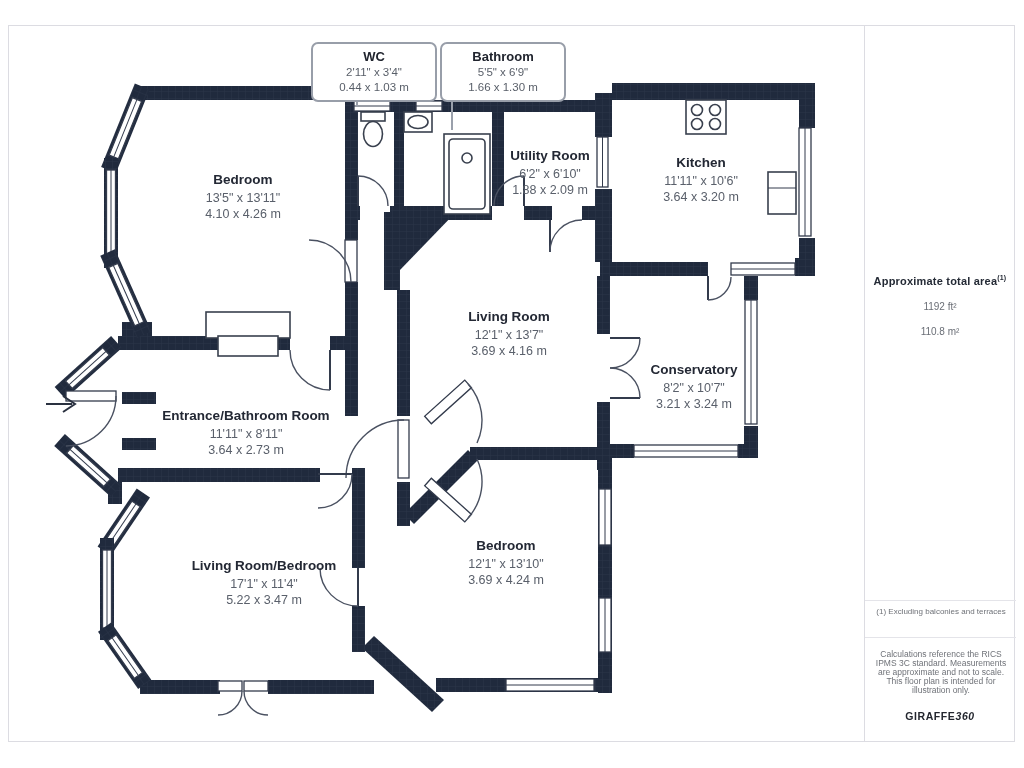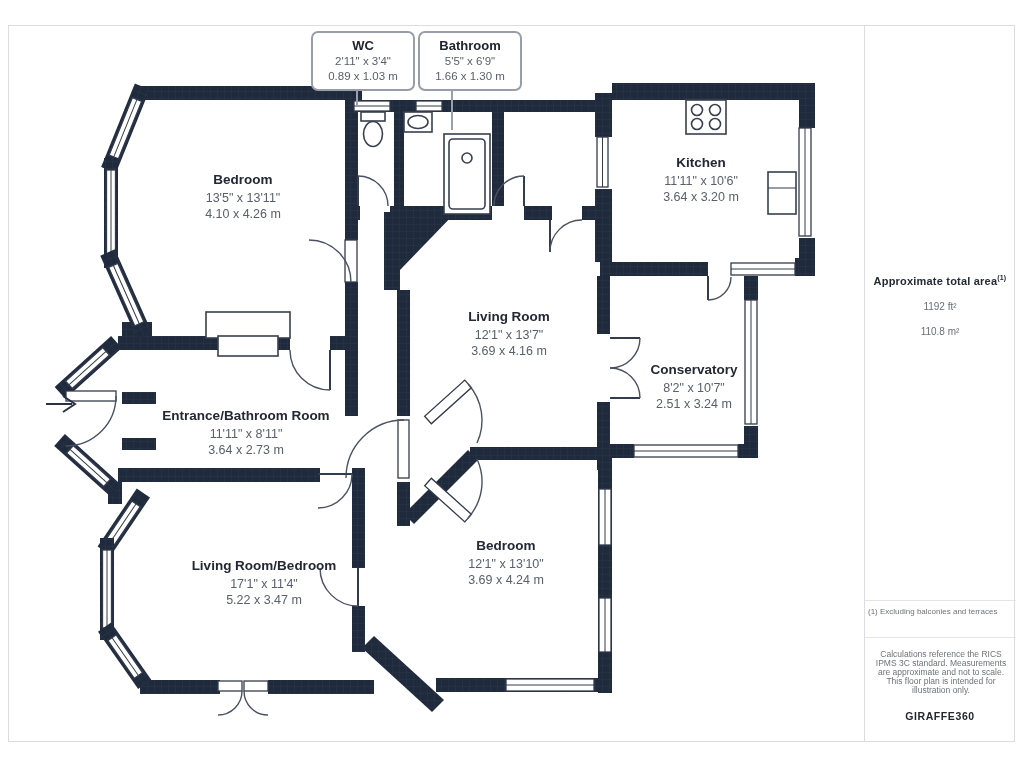--- a/index.html
+++ b/index.html
@@ -9,32 +9,32 @@
          border:1px solid #dcdce2;box-sizing:border-box;}
   .sidebar-divider{position:absolute;left:864px;top:25px;width:1px;height:717px;background:#dcdce2;}
   .plan-svg{position:absolute;left:0;top:0;width:1024px;height:768px;}
 
   
   .area-block{position:absolute;left:865px;top:274px;width:150px;text-align:center;}
   .area-title{font-size:11px;font-weight:700;color:#242a35;letter-spacing:.2px;}
   .area-title sup{font-size:7px;}
   .area-val{font-size:10px;color:#6a6e76;margin-top:14px;}
   .hr-line{position:absolute;left:865px;width:151px;height:1px;background:#e4e4e9;}
-  .footnote{position:absolute;left:868px;top:607px;width:146px;
+  .footnote{position:absolute;left:868px;top:607px;width:146px;text-align:center;
             font-size:8px;color:#6f7278;}
   .disclaimer{position:absolute;left:872px;top:650px;width:138px;text-align:center;
               font-size:8.5px;line-height:9px;color:#6f7278;}
   .brand{position:absolute;left:865px;top:710px;width:150px;text-align:center;
          font-size:10.5px;color:#23262e;letter-spacing:.6px;font-weight:600;}
-  .brand .b360{font-weight:800;}
+  .brand .b360{font-weight:800;font-style:italic;}
 
   
   .callouts{position:absolute;left:311px;top:31px;display:flex;gap:3px;}
   .callout{background:#fff;border:2px solid #989ea9;border-radius:7px;
-           padding:5px 13px 6px;text-align:center;min-width:74px;}
+           padding:5px 24px 6px;text-align:center;min-width:74px;margin-top:11px;}
   .callout-title{font-size:13px;font-weight:700;color:#20242e;}
   .callout-dim{font-size:11.5px;color:#595f69;margin-top:1px;white-space:nowrap;line-height:14px;}
 
   
   .room-label{position:absolute;text-align:center;transform:translateX(-50%);white-space:nowrap;}
   .room-name{font-size:13.5px;font-weight:700;color:#232834;margin-bottom:3px;}
   .room-dim{font-size:12.5px;color:#5a606b;line-height:16px;}
 
   
   .wall{fill:url(#wallPat);}
@@ -245,48 +245,53 @@
     <g>
       <line class="leader" x1="357" y1="90" x2="357" y2="106"></line>
       <line class="leader" x1="452" y1="90" x2="452" y2="130"></line>
     </g>
   </svg>
 
   <div class="callouts">
     <div class="callout">
       <div class="callout-title">WC</div>
       <div class="callout-dim">2'11" x 3'4"</div>
-      <div class="callout-dim">0.89 x 1.03 m</div>
+      <div class="callout-dim">0.44 x 1.03 m</div>
     </div>
     <div class="callout">
       <div class="callout-title">Bathroom</div>
       <div class="callout-dim">5'5" x 6'9"</div>
       <div class="callout-dim">1.66 x 1.30 m</div>
     </div>
   </div>
 
   <div class="room-label" style="left:243px;top:172px">
     <div class="room-name">Bedroom</div>
     <div class="room-dim">13'5" x 13'11"</div>
     <div class="room-dim">4.10 x 4.26 m</div>
   </div>
+  <div class="room-label" style="left:550px;top:148px">
+    <div class="room-name">Utility Room</div>
+    <div class="room-dim">6'2" x 6'10"</div>
+    <div class="room-dim">1.88 x 2.09 m</div>
+  </div>
   <div class="room-label" style="left:701px;top:155px">
     <div class="room-name">Kitchen</div>
     <div class="room-dim">11'11" x 10'6"</div>
     <div class="room-dim">3.64 x 3.20 m</div>
   </div>
   <div class="room-label" style="left:509px;top:309px">
     <div class="room-name">Living Room</div>
     <div class="room-dim">12'1" x 13'7"</div>
     <div class="room-dim">3.69 x 4.16 m</div>
   </div>
   <div class="room-label" style="left:694px;top:362px">
     <div class="room-name">Conservatory</div>
     <div class="room-dim">8'2" x 10'7"</div>
-    <div class="room-dim">2.51 x 3.24 m</div>
+    <div class="room-dim">3.21 x 3.24 m</div>
   </div>
   <div class="room-label" style="left:246px;top:408px">
     <div class="room-name">Entrance/Bathroom Room</div>
     <div class="room-dim">11'11" x 8'11"</div>
     <div class="room-dim">3.64 x 2.73 m</div>
   </div>
   <div class="room-label" style="left:264px;top:558px">
     <div class="room-name">Living Room/Bedroom</div>
     <div class="room-dim">17'1" x 11'4"</div>
     <div class="room-dim">5.22 x 3.47 m</div>

